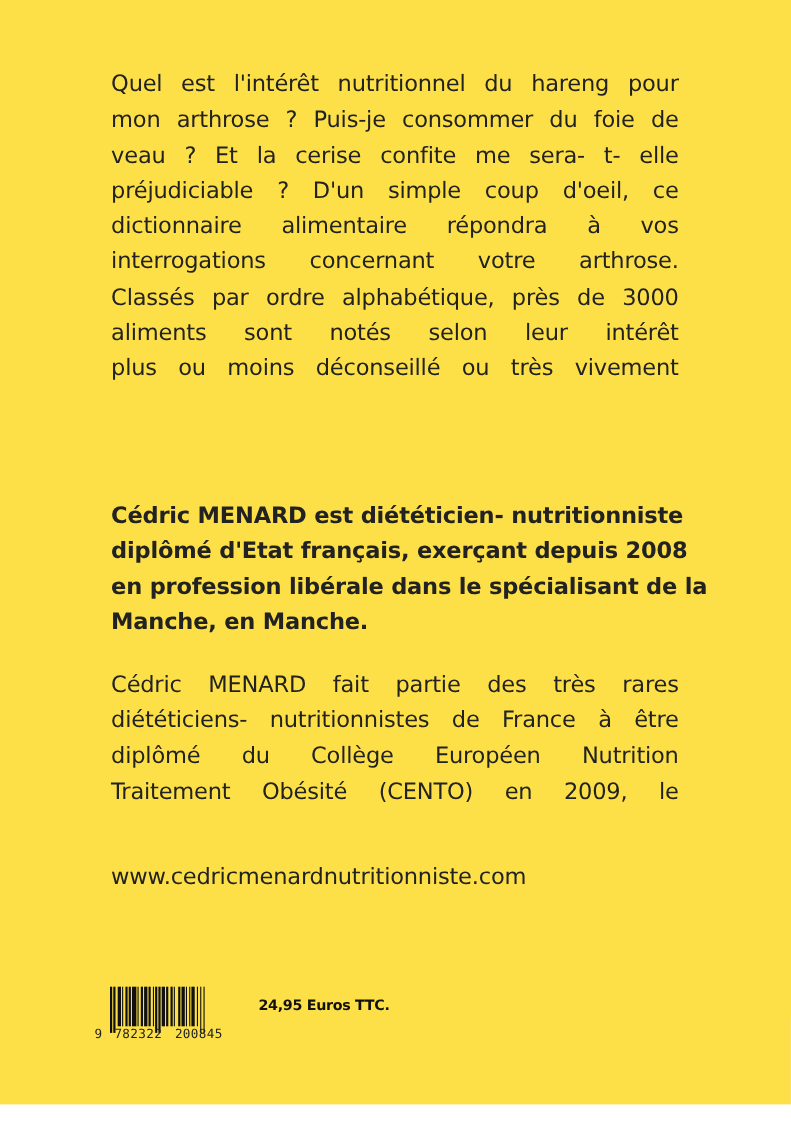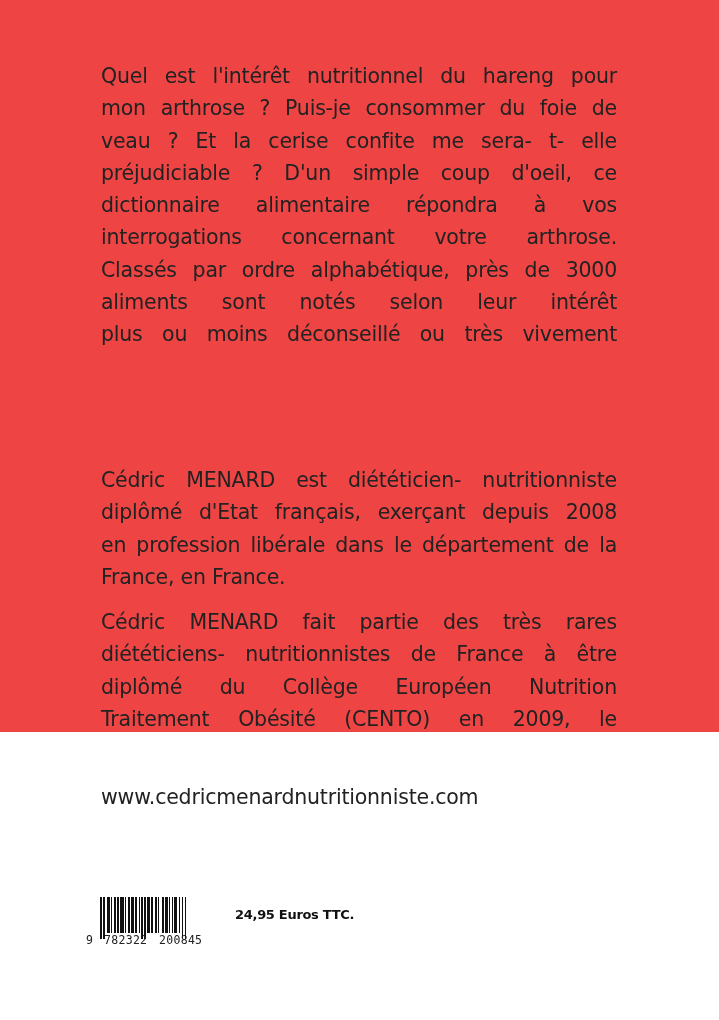--- a/index.html
+++ b/index.html
@@ -1,24 +1,24 @@
 <!DOCTYPE html>
 <html><head>
 <meta charset="utf-8">
 <style>
   html, body { margin:0; padding:0; background:#ffffff; }
   body { width:719px; height:1020px; position:relative; overflow:hidden;
          font-family:"DejaVu Sans", sans-serif; color:#222222; }
-  .page { position:absolute; left:0; top:0; width:719px; height:732px; background:#ef4444; }
+  .page { position:absolute; left:0; top:0; width:719px; height:1004px; background:#fde047; }
   .block { position:absolute; left:101px; width:516px; }
   .line { display:block; height:32.3px; line-height:32.3px; font-size:20.5px;
           white-space:nowrap; text-align:justify; text-align-last:justify; letter-spacing:-0.2px; }
   .line.last { text-align-last:left; }
   #p1 { top:60px; }
-  #p2 { top:464px; }
+  #p2 { top:452px;font-weight:bold; }
   #p3 { top:606px; }
   #url { top:781px; }
   .barcode-wrap { position:absolute; left:86px; top:897px; width:140px; height:52px; }
   .bars { position:absolute; left:14px; top:0; width:120px; height:40px; display:flex; align-items:flex-start; }
   .bar { background:#111; height:36px; }
   .bar.guard { height:42px; }
   .gap { height:36px; }
   .bc-digits { position:absolute; top:36px; left:0; font-family:"DejaVu Sans Mono", monospace;
                font-size:11.5px; color:#222; letter-spacing:0.3px; white-space:pre; }
   .bc-first { left:0; }
@@ -40,22 +40,22 @@
     <span class="line">dictionnaire alimentaire répondra à vos</span>
     <span class="line">interrogations concernant votre arthrose.</span>
     <span class="line">Classés par ordre alphabétique, près de 3000</span>
     <span class="line">aliments sont notés selon leur intérêt</span>
     <span class="line">plus ou moins déconseillé ou très vivement</span>
   </div>
 
   <div class="block" id="p2">
     <span class="line">Cédric MENARD est diététicien- nutritionniste</span>
     <span class="line">diplômé d'Etat français, exerçant depuis 2008</span>
-    <span class="line">en profession libérale dans le département de la</span>
-    <span class="line last">France, en France.</span>
+    <span class="line">en profession libérale dans le spécialisant de la</span>
+    <span class="line last">Manche, en Manche.</span>
   </div>
 
   <div class="block" id="p3">
     <span class="line">Cédric MENARD fait partie des très rares</span>
     <span class="line">diététiciens- nutritionnistes de France à être</span>
     <span class="line">diplômé du Collège Européen Nutrition</span>
     <span class="line">Traitement Obésité (CENTO) en 2009, le</span>
   </div>
 
   <div class="block" id="url">

